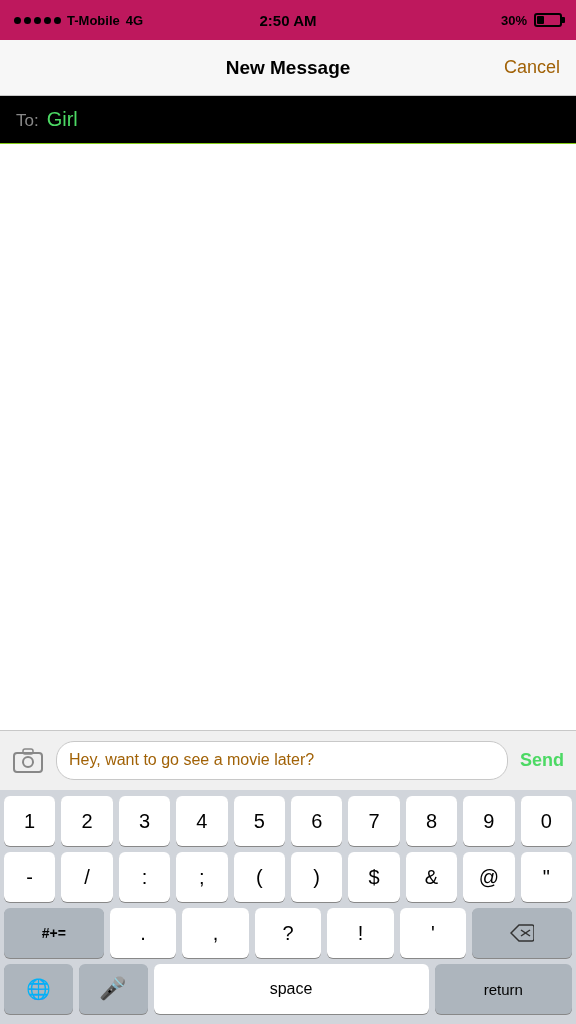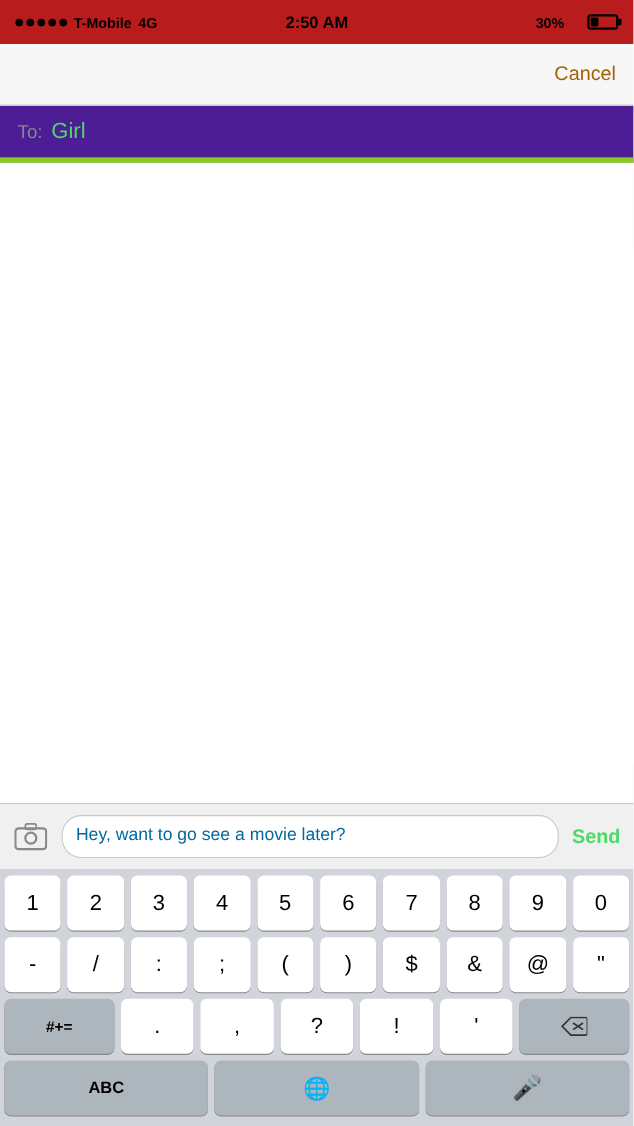--- a/index.html
+++ b/index.html
@@ -10,21 +10,21 @@
       font-family: -apple-system, 'Helvetica Neue', Helvetica, Arial, sans-serif;
       background: #f7f7f7;
       overflow: hidden;
       display: flex;
       flex-direction: column;
     }
 
     
     .status-bar {
       height: 40px;
-      background: #b91c1c;
+      background: #be185d;
       display: flex;
       align-items: center;
       justify-content: space-between;
       padding: 0 14px;
       font-size: 14px;
       font-weight: 600;
     }
     .status-left {
       display: flex;
       align-items: center;
@@ -48,21 +48,21 @@
     .status-center {
       font-size: 15px;
       font-weight: 600;
       position: absolute;
       left: 50%;
       transform: translateX(-50%);
     }
     .status-right {
       display: flex;
       align-items: center;
-      gap: 21px;
+      gap: 7px;
       font-size: 13px;
       font-weight: 600;
     }
     .battery-icon {
       width: 28px;
       height: 14px;
       border: 2px solid #000;
       border-radius: 3px;
       position: relative;
       display: inline-block;
@@ -111,25 +111,25 @@
       margin-left: auto;
       font-size: 18px;
       color: #a16207;
       background: none;
       border: none;
       cursor: pointer;
     }
 
     
     .to-field {
-      background: #4c1d95;
-      border-bottom: 5px solid #84cc16;
+      background: #000000;
+      border-bottom: 1px solid #84cc16;
       padding: 12px 16px;
       display: flex;
-      align-items: center;
+      align-items: flex-end;
       min-height: 46px;
     }
     .to-label {
       color: #888;
       font-size: 17px;
       margin-right: 8px;
     }
     .to-value {
       color: #4cd964;
       font-size: 20px;
@@ -169,21 +169,21 @@
       width: 30px;
       height: 26px;
     }
     .message-input-box {
       flex: 1;
       background: #fff;
       border: 1px solid #c8c8c8;
       border-radius: 18px;
       padding: 8px 12px;
       font-size: 16px;
-      color: #0369a1;
+      color: #a16207;
       min-height: 38px;
       display: flex;
       align-items: center;
       line-height: 1.3;
     }
     .send-btn {
       color: #4cd964;
       font-size: 18px;
       font-weight: 600;
       background: none;
@@ -278,20 +278,21 @@
   <div class="status-center">2:50 AM</div>
   <div class="status-right">
     <span>30%</span>
     <div class="battery-icon">
       <div class="battery-fill"></div>
     </div>
   </div>
 </div>
 
 <div class="nav-bar">
+  <div class="nav-title">New Message</div>
   <button class="nav-cancel">Cancel</button>
 </div>
 
 <div class="to-field">
   <span class="to-label">To:</span>
   <span class="to-value">Girl</span>
 </div>
 
 <div class="message-area"></div>
 
@@ -347,17 +348,18 @@
     <div class="key key-gray key-wide key-backspace">
       <svg width="24" height="18" viewBox="0 0 24 18" fill="none">
         <path d="M9 1H22C23.1 1 24 1.9 24 3V15C24 16.1 23.1 17 22 17H9L1 9L9 1Z" stroke="#333" stroke-width="1.5" fill="none"></path>
         <line x1="11" y1="6" x2="20" y2="12" stroke="#333" stroke-width="1.5"></line>
         <line x1="20" y1="6" x2="11" y2="12" stroke="#333" stroke-width="1.5"></line>
       </svg>
     </div>
   </div>
 
   <div class="keyboard-row bottom-row">
-    <div class="key key-gray key-abc">ABC</div>
     <div class="key key-globe">🌐</div>
     <div class="key key-mic">🎤</div>
+    <div class="key key-space">space</div>
+    <div class="key key-gray key-return">return</div>
   </div>
 </div>
 
 </body></html>

